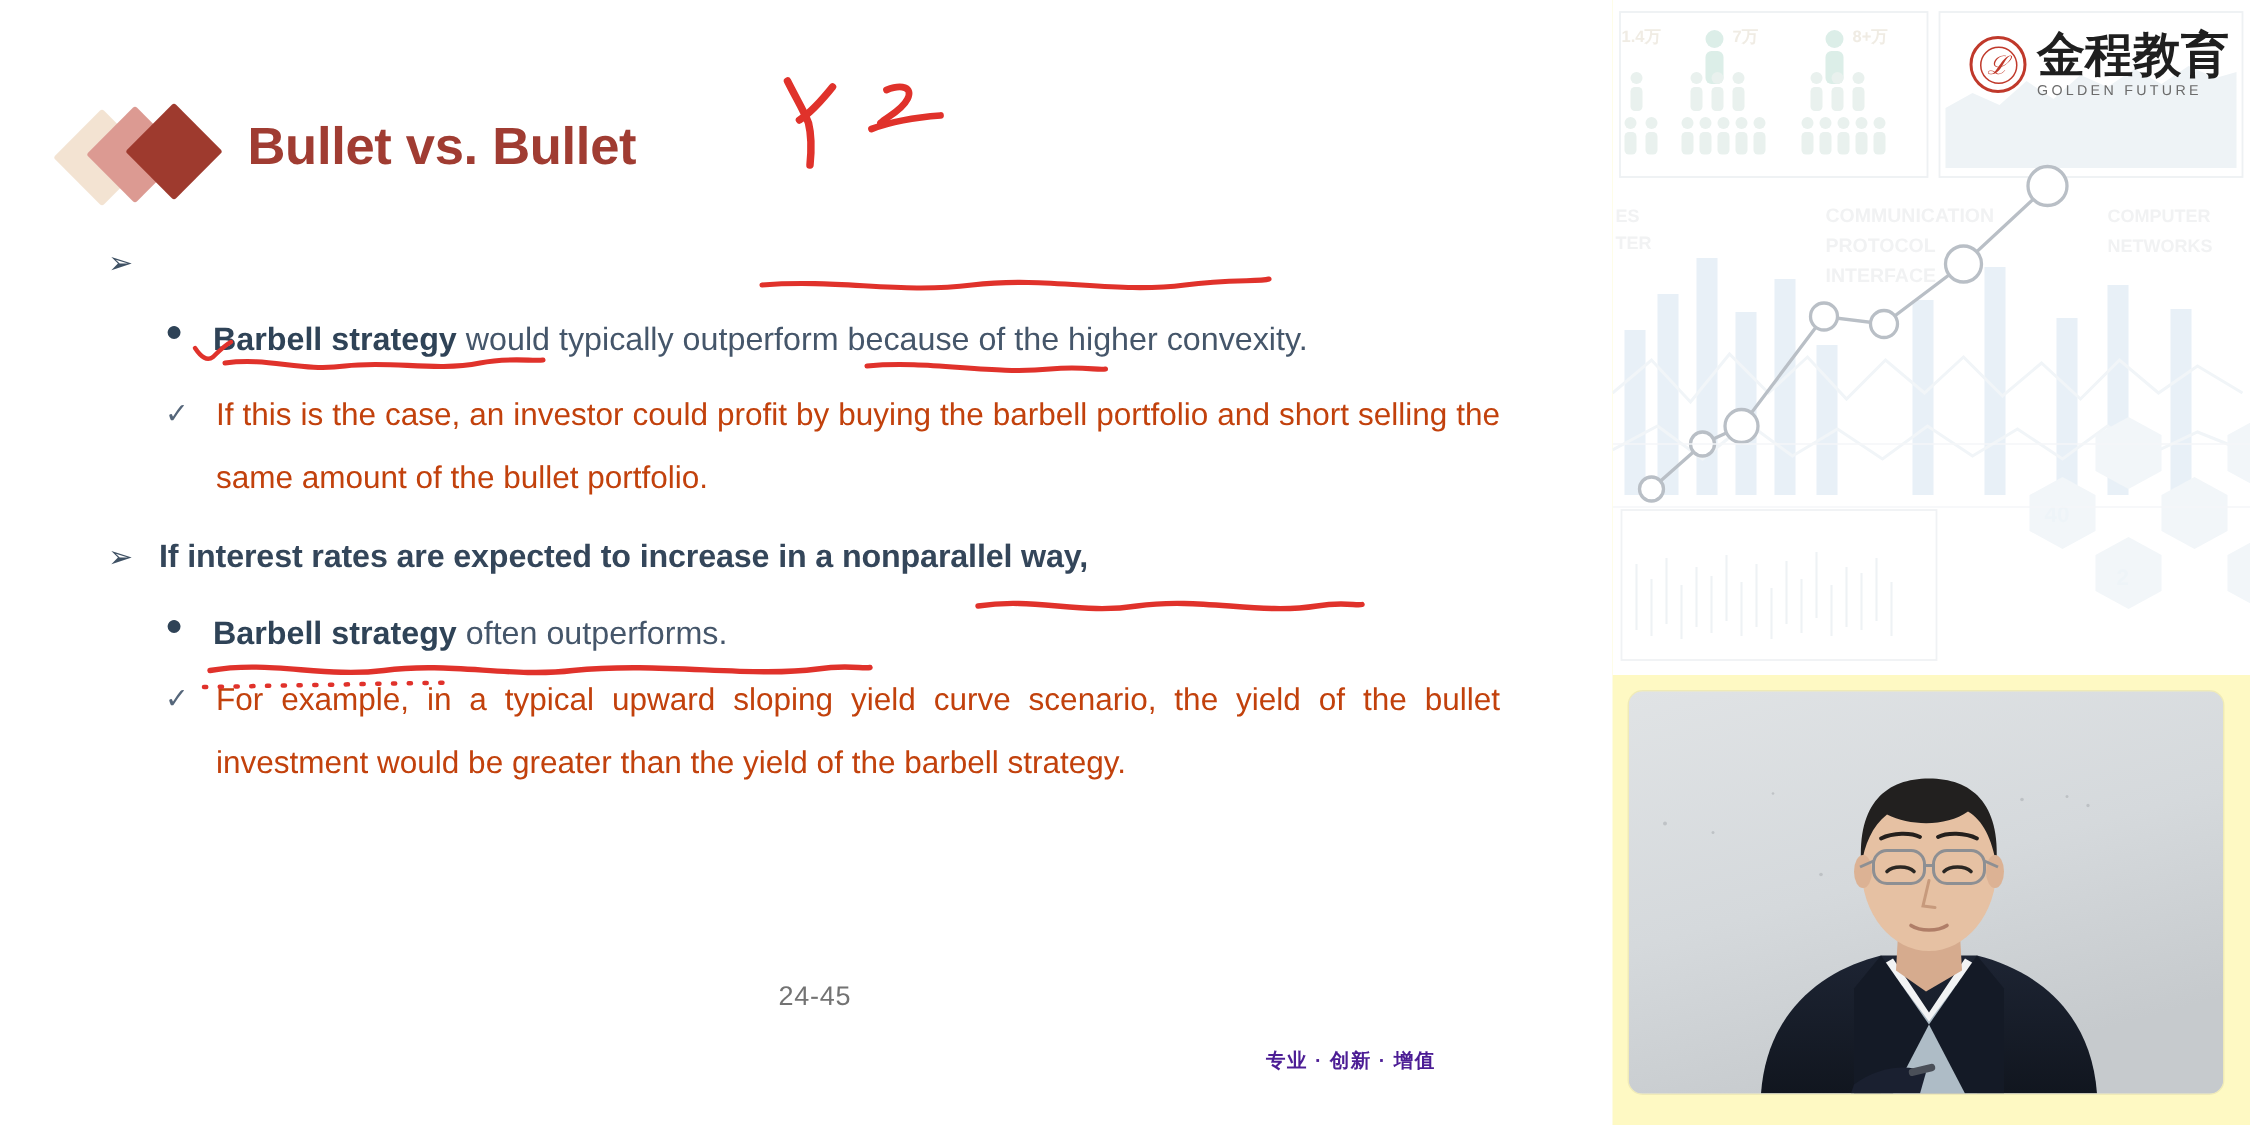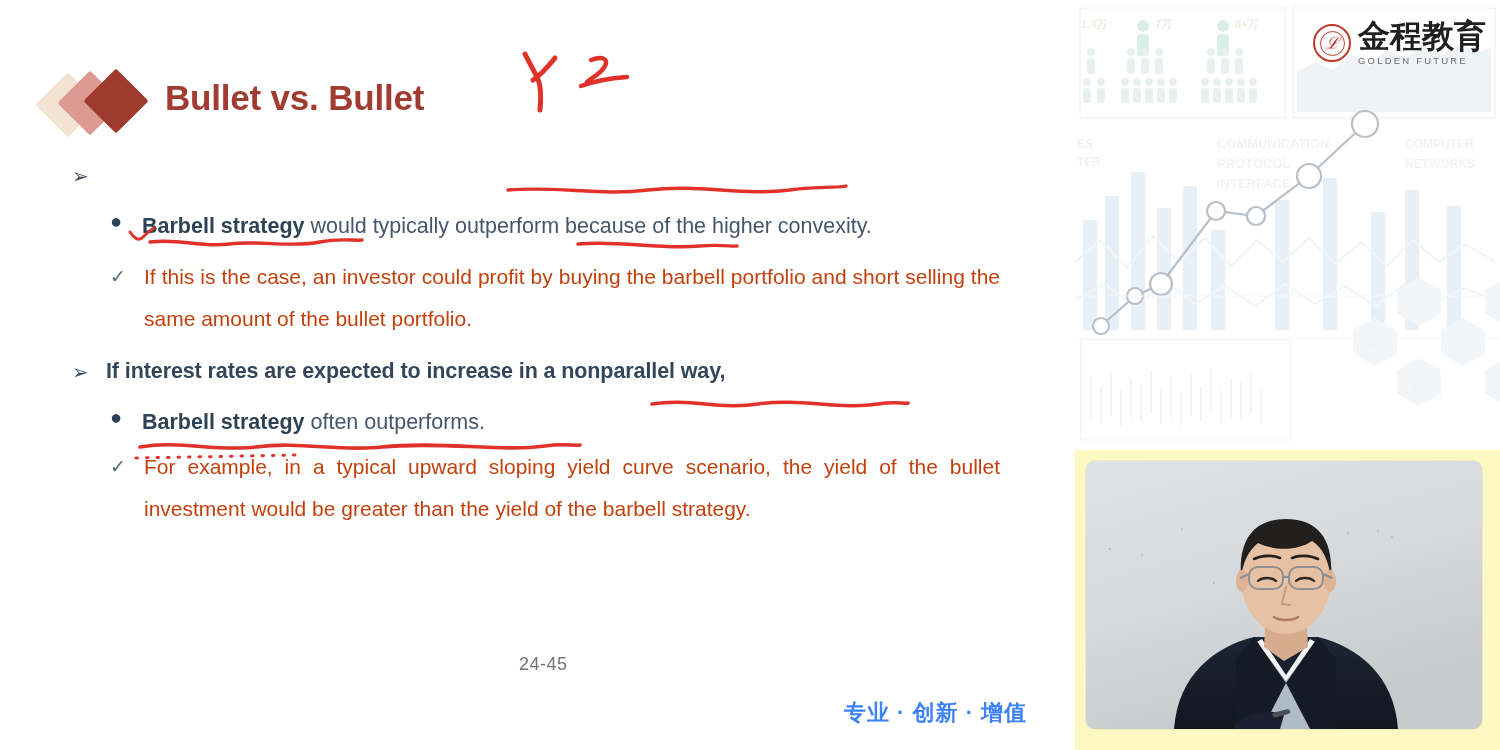--- a/index.html
+++ b/index.html
@@ -42,21 +42,21 @@
 
   .lvl3 { display: flex; align-items: flex-start; margin-top: 8px; padding-left: 38px; }
   .lvl3 .bul { width: 34px; flex: 0 0 34px; font-size: 19px; color: #55667a; line-height: 41px; }
   .lvl3 .txt { width: 856px; font-size: 21px; color: #c2410c; line-height: 42px; text-align: justify; }
 
   
   #ink { position: absolute; left: 0; top: 0; width: 1075px; height: 750px; pointer-events: none; }
 
   
   #page-num { position: absolute; left: 519px; top: 654px; font-size: 18px; color: #737373; letter-spacing: 0.5px; }
-  #slogan { position: absolute; left: 844px; top: 698px; font-size: 22px; color: #3b82f6; font-weight: bold; letter-spacing: 1px; white-space: nowrap; }
+  #slogan { position: absolute; left: 844px; top: 698px; font-size: 13px; color: #4c1d95; font-weight: bold; letter-spacing: 1px; white-space: nowrap; }
 
   
   #right { position: absolute; left: 1075px; top: 0; width: 425px; height: 750px; background: #fef9c3; }
   #bgart { position: absolute; left: 0; top: 0; width: 425px; height: 450px; overflow: hidden; }
 
   #logo { position: absolute; right: 14px; top: 20px; display: flex; align-items: center; gap: 7px; }
   #seal { width: 38px; height: 38px; border-radius: 50%; position: relative; background: #fff;
           border: 2.5px solid #c0392b; display:flex; align-items:center; justify-content:center; }
   #seal-inner { width: 25px; height: 25px; border-radius: 50%; border: 1.6px solid #c0392b; display:flex; align-items:center; justify-content:center;
                 font-family: "Liberation Serif", serif; font-size: 17px; color:#c0392b; font-style: italic; line-height: 1; }

